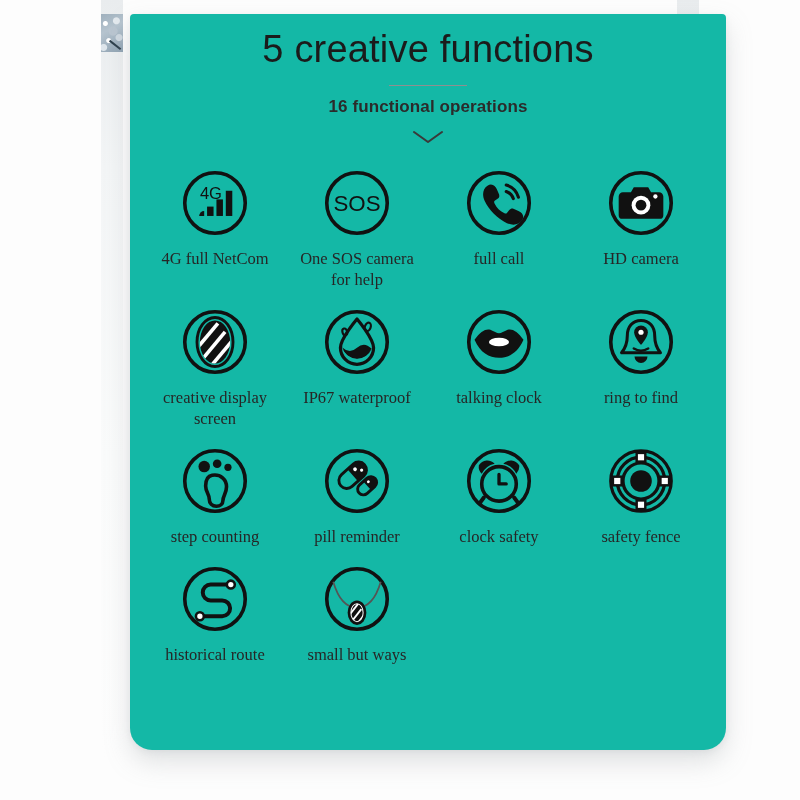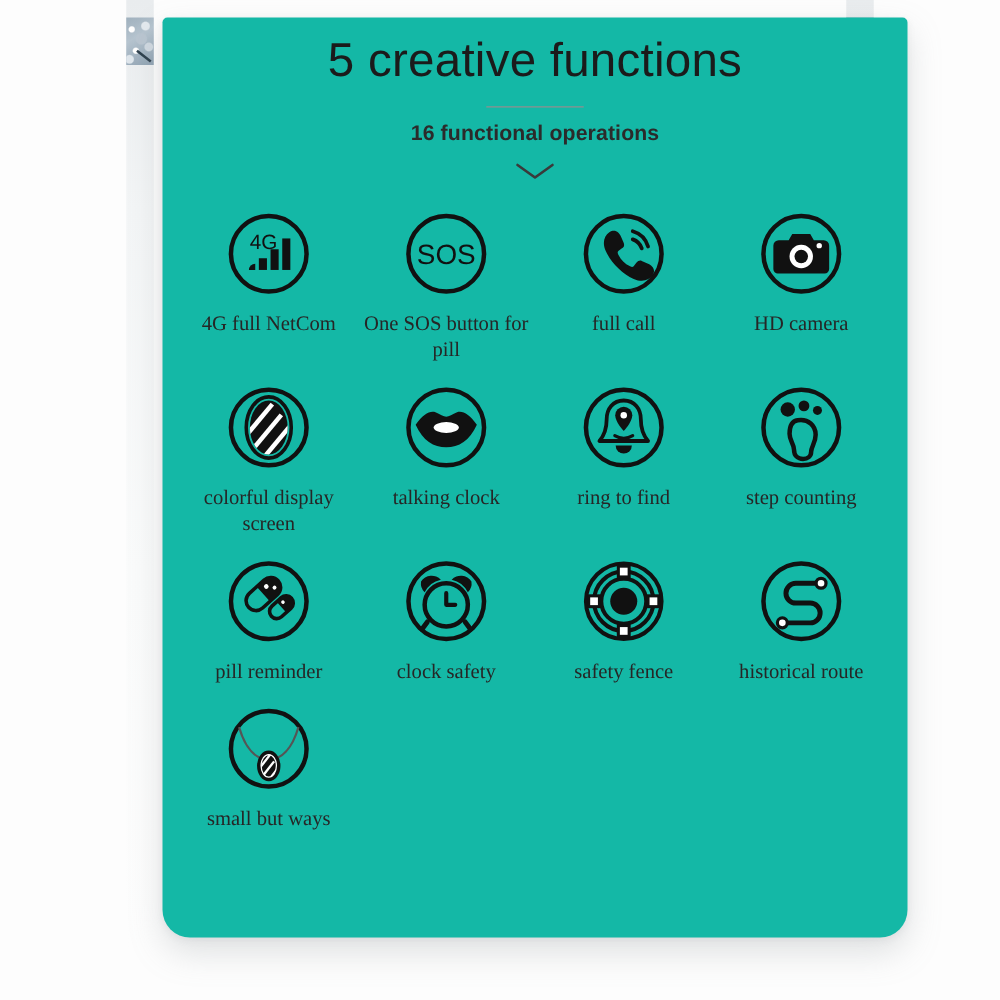--- a/index.html
+++ b/index.html
@@ -134,21 +134,21 @@
         </svg>
         <div class="cell-label">4G full NetCom</div>
       </div>
 
 
       <div class="cell">
         <svg class="icon-wrap" viewBox="0 0 100 100">
           <circle cx="50" cy="50" r="42" fill="none" stroke="#111" stroke-width="5"></circle>
           <text x="50" y="61" text-anchor="middle" font-family="Liberation Sans, sans-serif" font-size="31" fill="#111">SOS</text>
         </svg>
-        <div class="cell-label">One SOS button for pill</div>
+        <div class="cell-label">One SOS camera for help</div>
       </div>
 
       <div class="cell">
         <svg class="icon-wrap" viewBox="0 0 100 100">
           <circle cx="50" cy="50" r="42" fill="none" stroke="#111" stroke-width="5"></circle>
           <path d="M34 26 c6 -4 11 0 13 5 l3 7 c1 3 0 5 -2 6 l-4 3 c-1 1 -1 2 0 4 c3 6 7 10 13 13 c2 1 3 1 4 0 l3 -4 c2 -2 4 -3 6 -2 l7 3 c5 2 9 7 5 13 c-4 6 -12 8 -21 4 C48 72 36 60 30 47 c-4 -9 -2 -17 4 -21 z" fill="#111"></path>
           <path d="M60 34 a16 16 0 0 1 10 10" fill="none" stroke="#111" stroke-width="4.2" stroke-linecap="round"></path>
           <path d="M60 25 a25 25 0 0 1 17 17" fill="none" stroke="#111" stroke-width="4.2" stroke-linecap="round"></path>
         </svg>
         <div class="cell-label">full call</div>
@@ -174,23 +174,34 @@
                 <ellipse cx="50" cy="50" rx="21" ry="30"></ellipse>
               </clipPath>
           </defs>
           <ellipse cx="50" cy="50" rx="21" ry="30" fill="#111"></ellipse>
           <g clip-path="url(#clipDisp)" stroke="#fff" stroke-width="5">
             <line x1="24" y1="60" x2="54" y2="24"></line>
             <line x1="34" y1="72" x2="64" y2="36"></line>
             <line x1="44" y1="84" x2="74" y2="48"></line>
           </g>
         </svg>
-        <div class="cell-label">colorful display screen</div>
-      </div>
-
+        <div class="cell-label">creative display screen</div>
+      </div>
+
+      <div class="cell">
+        <svg class="icon-wrap" viewBox="0 0 100 100">
+          <circle cx="50" cy="50" r="42" fill="none" stroke="#111" stroke-width="5"></circle>
+          <path d="M50 18 C50 18 73 45 73 58 a23 23 0 0 1 -46 0 C27 45 50 18 50 18 z" fill="none" stroke="#111" stroke-width="4.5" stroke-linejoin="round"></path>
+          <path d="M29 56 a22 22 0 0 0 42 2 a23 23 0 0 1 -42 -2 z" fill="#111"></path>
+          <path d="M30 58 q10 9 20 0 q10 -9 20 1 a21 21 0 0 1 -40 -1 z" fill="#111"></path>
+          <ellipse cx="65" cy="29" rx="4" ry="6" transform="rotate(20 65 29)" fill="none" stroke="#111" stroke-width="3"></ellipse>
+          <ellipse cx="33" cy="36" rx="3.2" ry="4.8" transform="rotate(-15 33 36)" fill="none" stroke="#111" stroke-width="3"></ellipse>
+        </svg>
+        <div class="cell-label">IP67 waterproof</div>
+      </div>
 
       <div class="cell">
         <svg class="icon-wrap" viewBox="0 0 100 100">
           <circle cx="50" cy="50" r="42" fill="none" stroke="#111" stroke-width="5"></circle>
           <path d="M16 47 c8 -12 16 -16 22 -14 c5 2 9 5 12 5 s7 -3 12 -5 c6 -2 14 2 22 14 c-8 18 -20 25 -34 25 S24 65 16 47 z" fill="#111"></path>
           <ellipse cx="50" cy="50" rx="14" ry="6" fill="#fff"></ellipse>
         </svg>
         <div class="cell-label">talking clock</div>
       </div>
 

